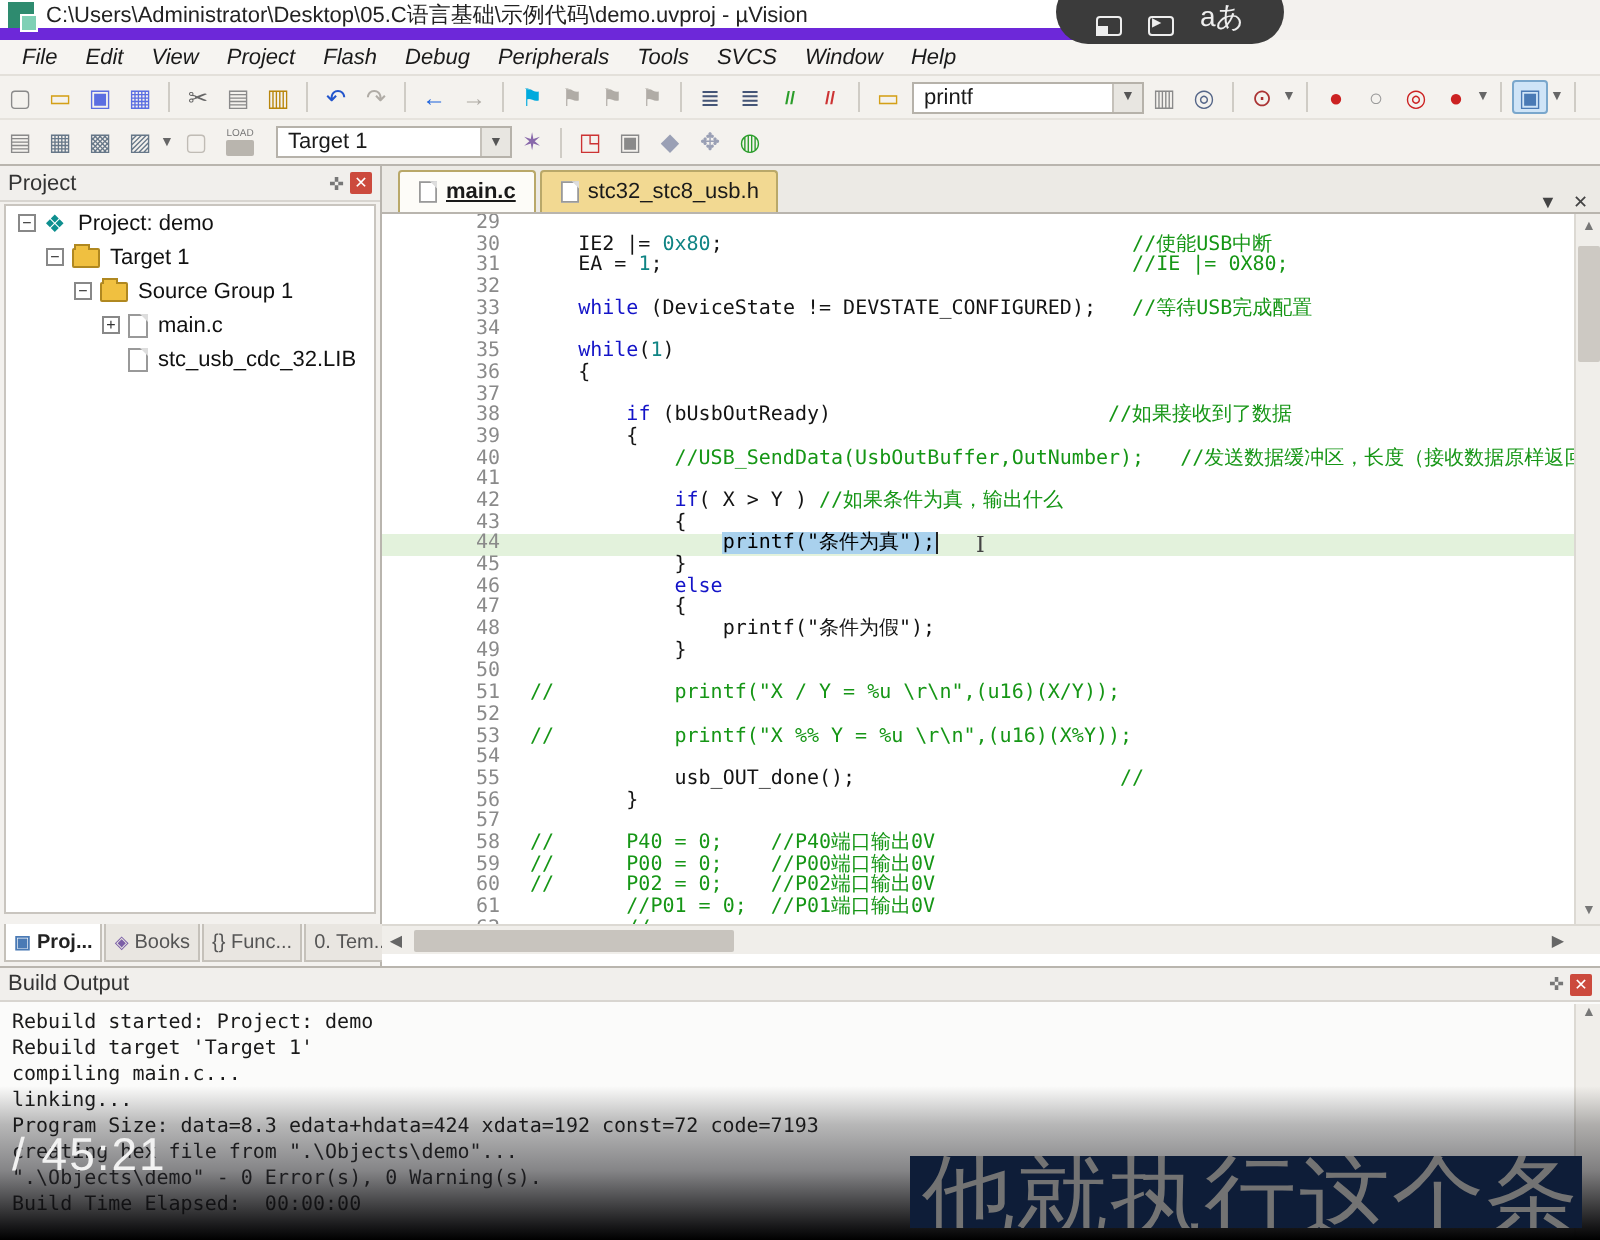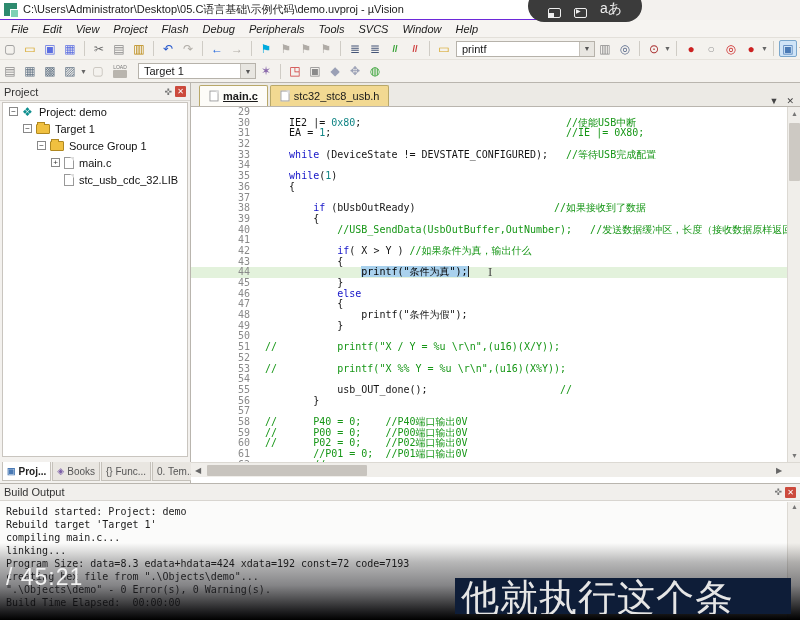--- a/index.html
+++ b/index.html
@@ -2,21 +2,21 @@
 <html><head>
 <meta charset="utf-8">
 <style>
   * { box-sizing: border-box; margin: 0; padding: 0; }
   html,body { width:800px; height:620px; overflow:hidden; }
   body { font-family: "Liberation Sans", sans-serif; font-size:11px; color:#1a1a1a; }
   #app { position:relative; width:800px; height:620px; background:#f3f1ee; overflow:hidden; }
 
   
   .titlebar { position:absolute; left:0; top:0; width:632px; height:20px; background:#ffffff;
-              border-bottom:1px solid #6d28d9; display:flex; align-items:center; }
+              border-bottom:6px solid #6d28d9; display:flex; align-items:center; }
   .app-icon { width:13px; height:13px; margin:0 6px 0 4px; background:#2e8b6f; position:relative; flex:0 0 auto; }
   .app-icon::after { content:""; position:absolute; right:-2px; bottom:-2px; width:7px; height:7px; background:#7fd0b5; border:1px solid #fff; }
   .title-text { font-size:11px; color:#222; white-space:nowrap; }
   .win-controls { position:absolute; right:0; top:0; height:20px; display:flex; align-items:center; }
   .win-btn { width:34px; text-align:center; font-size:12px; color:#444; line-height:20px; cursor:default; }
 
   
   .pip-pill { position:absolute; left:528px; top:-10px; width:114px; height:32px; background:#3b3b3b;
               border-radius:16px; z-index:60; display:flex; align-items:flex-end; justify-content:center; gap:13px; padding-bottom:4px; }
   .pip-ic { color:#eee; font-size:14px; display:inline-flex; align-items:center; }
@@ -37,21 +37,21 @@
   .tbi { width:18px; height:17px; display:inline-flex; align-items:center; justify-content:center;
          font-size:12px; margin:0 1px; flex:0 0 auto; }
   .tbi.small-txt { font-size:9px; font-weight:bold; }
   .tb-sep { width:1px; height:15px; background:#cfccc5; margin:0 4px; flex:0 0 auto; }
   .tb-arrow { font-size:7px; color:#666; width:8px; flex:0 0 auto; }
   .tbi.hl { background:#cfe4f7; border:1px solid #7aa7cc; border-radius:2px; }
   .combo { height:16px; background:#fff; border:1px solid #b6b2aa; display:flex; align-items:center;
            font-size:11px; padding-left:5px; position:relative; flex:0 0 auto; }
   .combo .arrow-box { margin-left:auto; width:15px; height:14px; background:#e8e6e1; border-left:1px solid #c5c1ba;
                       display:flex; align-items:center; justify-content:center; font-size:7px; color:#555; }
-  #search-combo { width:139px; margin-left:2px; }
+  #search-combo { width:116px; margin-left:2px; }
   #target-combo { width:118px; margin-left:6px; }
   .load-ic { display:inline-flex; flex-direction:column; align-items:center; width:24px; flex:0 0 auto; }
   .load-ic .ltxt { font-size:5px; color:#777; letter-spacing:0; }
   .load-ic .lbox { width:14px; height:8px; background:#b9b5ae; border-radius:1px; }
 
   
   .main { position:absolute; left:0; top:83px; width:800px; height:400px; }
 
   
   .proj-panel { position:absolute; left:0; top:0; width:191px; height:400px; background:#f3f1ee; border-right:1px solid #b9b5ae; }
@@ -111,21 +111,21 @@
   .build-header { height:17px; background:#f1efec; border-bottom:1px solid #d8d5d0; display:flex; align-items:center; padding:0 4px; }
   .build-lines { padding:4px 0 0 6px; font-family:"DejaVu Sans Mono", monospace; font-size:10px; line-height:13px; color:#1a1a1a; white-space:pre; }
   .build-vscroll { position:absolute; right:0; top:18px; width:13px; bottom:0; background:#f0eeea; border-left:1px solid #dcd9d3; }
   .build-vscroll .arr { position:absolute; left:0; top:1px; width:13px; text-align:center; font-size:7px; color:#777; }
 
   
   .scrim { position:absolute; left:0; top:543px; width:800px; height:77px; z-index:40;
            background:linear-gradient(180deg, rgba(25,25,28,0) 0%, rgba(25,25,28,0.30) 25%, rgba(35,35,40,0.55) 55%, rgba(8,8,10,0.92) 90%, #000 100%); }
   .vid-time { position:absolute; left:6px; top:564px; z-index:50; font-size:23px; color:#f2f2f2; letter-spacing:1px; }
   .subtitle-box { position:absolute; left:455px; top:578px; width:336px; height:36px; background:#0e1d38; z-index:50; overflow:hidden; }
-  .subtitle-text { font-size:38px; line-height:46px; color:#e5e5e5; white-space:nowrap; padding-left:6px; margin-top:-3px; letter-spacing:1px; }
+  .subtitle-text { font-size:46px; line-height:46px; color:#737373; white-space:nowrap; padding-left:6px; margin-top:-3px; letter-spacing:1px; }
 </style>
 </head>
 <body>
 
 <div id="app">
 
   <div class="titlebar">
     <span class="app-icon"></span>
     <span class="title-text">C:\Users\Administrator\Desktop\05.C语言基础\示例代码\demo.uvproj - µVision</span>
     <div class="win-controls" id="win-controls">

